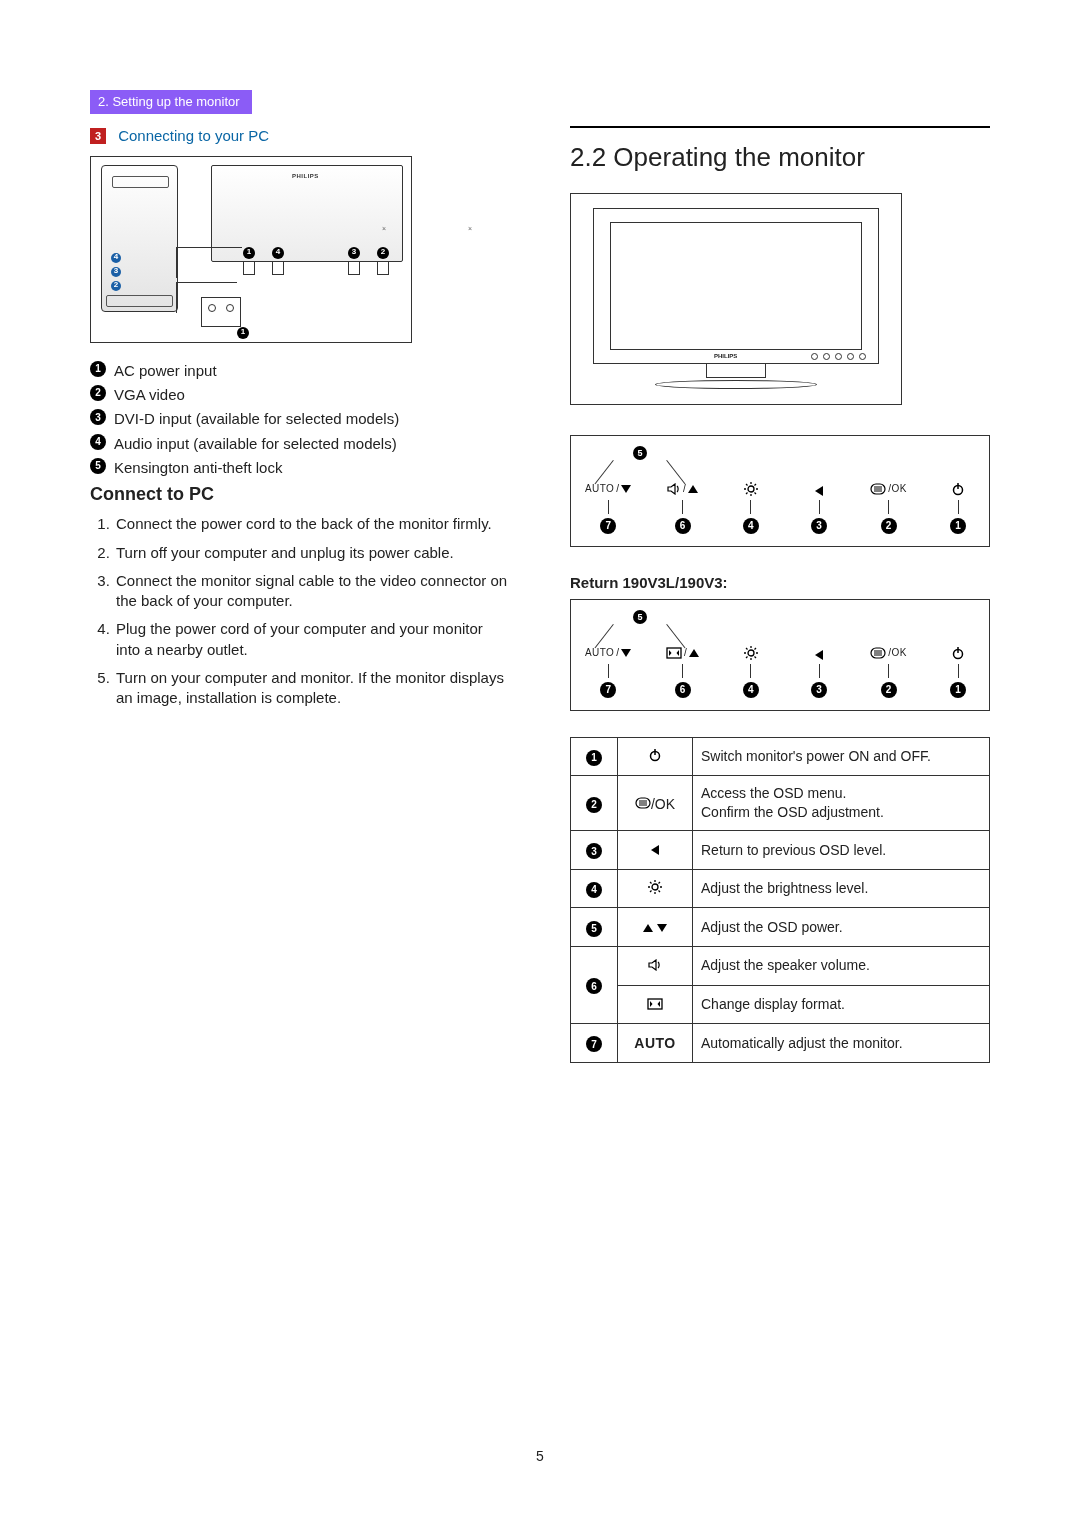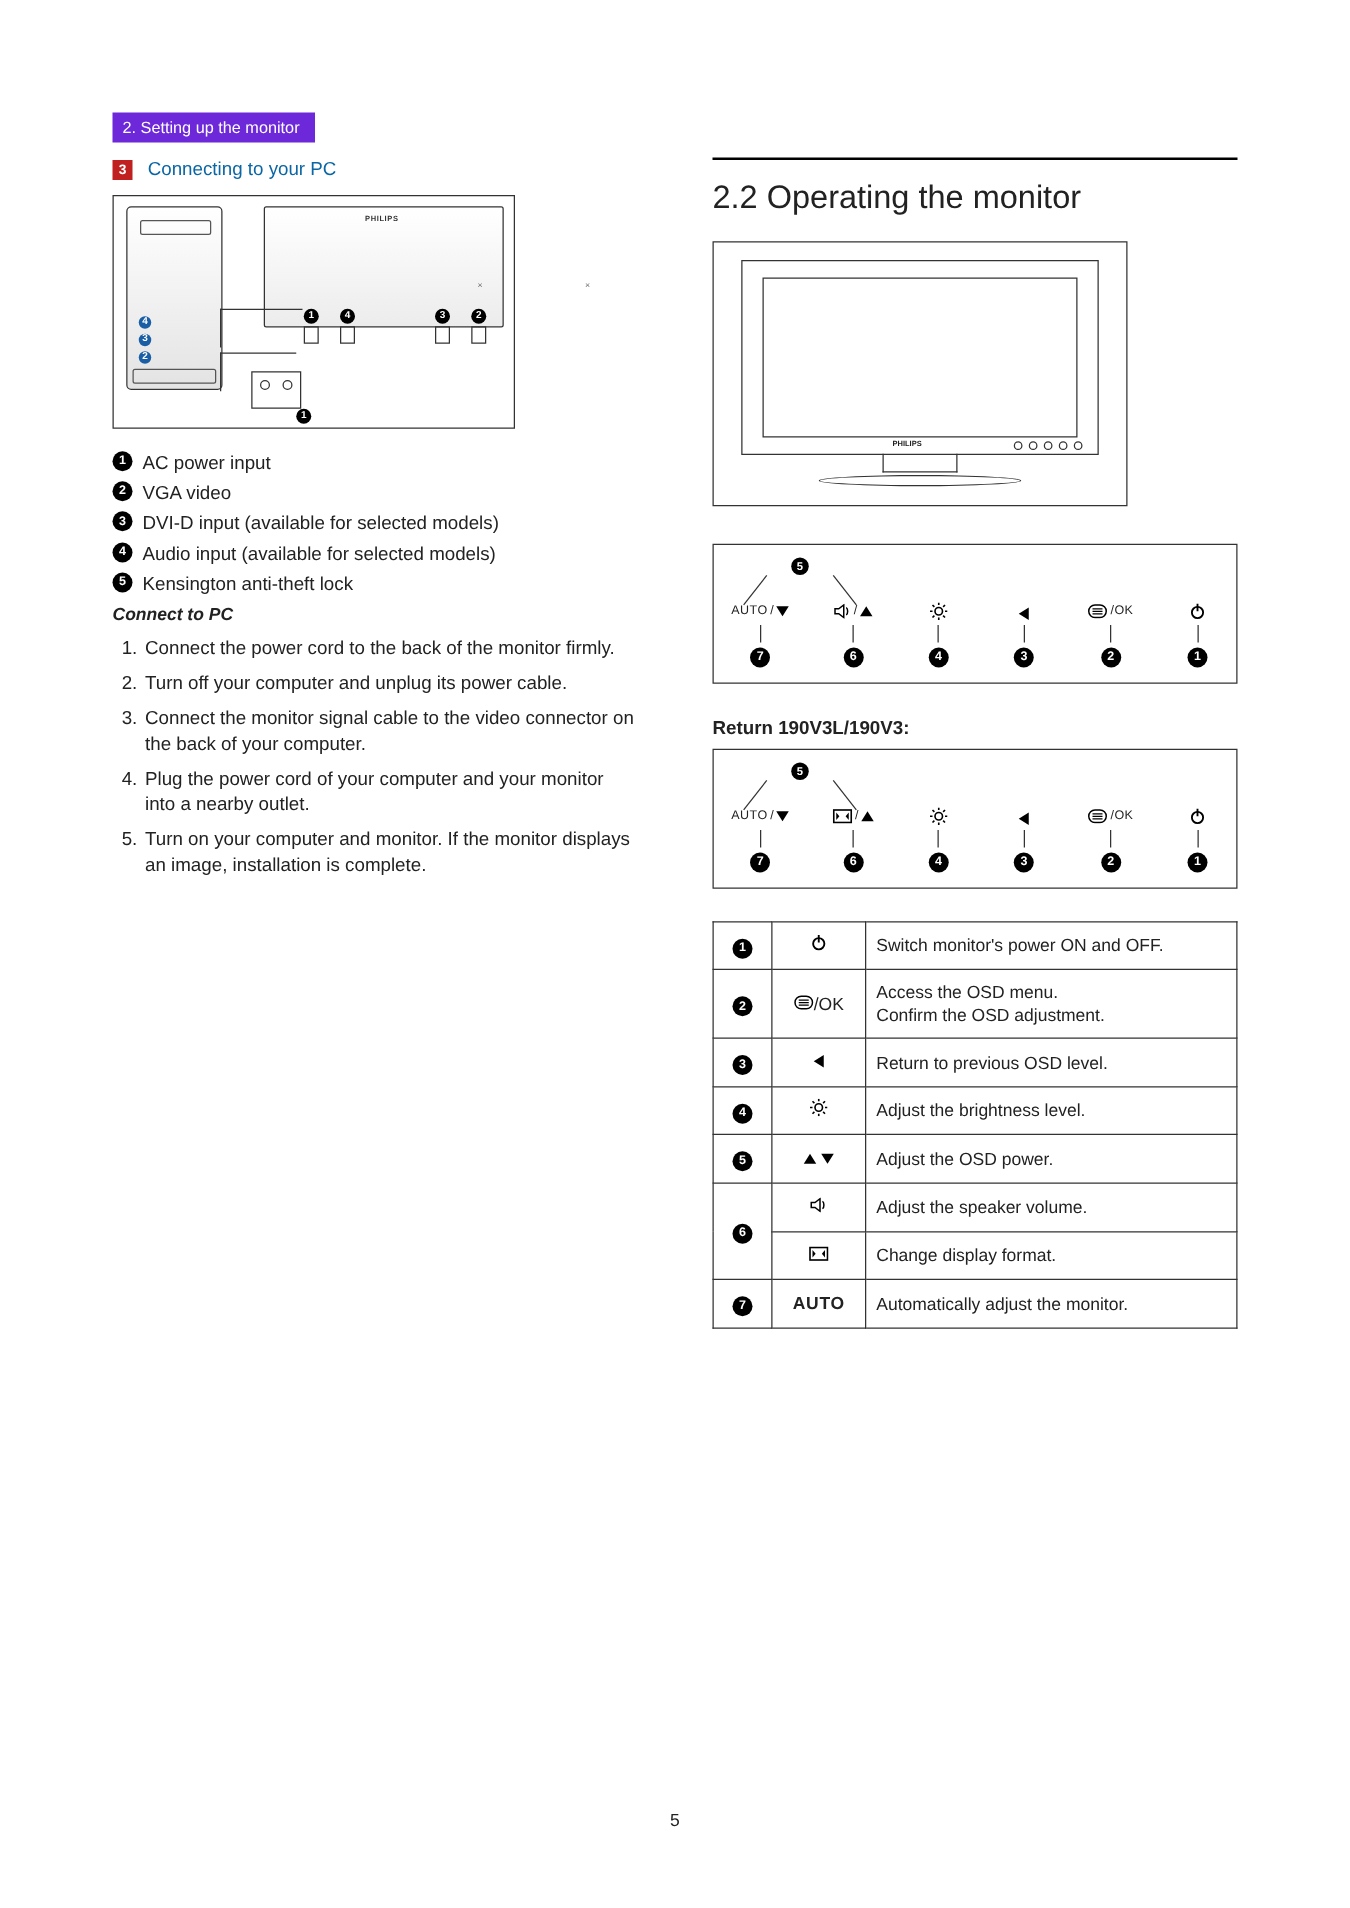--- a/index.html
+++ b/index.html
@@ -14,21 +14,21 @@
   .page {
     width: 1080px;
     height: 1526px;
     box-sizing: border-box;
     padding: 90px 90px 30px 90px;
     position: relative;
     background: #fff;
   }
   .chapter-tab {
     display: inline-block;
-    background: #6d28d9;
+    background: #8b5cf6;
     color: #fff;
     font-size: 13px;
     padding: 3px 12px 3px 8px;
     margin-bottom: 12px;
   }
   .columns {
     display: flex;
     gap: 60px;
   }
   .col {
@@ -185,21 +185,21 @@
   .conn-diagram .sockets::after  { right: 6px; }
   .conn-diagram .cable {
     position: absolute; border-top: 1.2px solid #333;
     border-left: 1.2px solid #333;
   }
 
   
   .legend { margin: 0; padding: 0; list-style: none; }
   .legend li { display: flex; align-items: flex-start; gap: 8px; margin: 4px 0; }
 
-  .subhead { font-weight: 600; margin: 1px 0 8px 0; font-size: 14px; font-style: italic; }
+  .subhead { font-weight: 600; margin: 1px 0 8px 0; font-size: 18px; }
 
   ol.steps { padding-left: 24px; margin: 6px 0 0 0; }
   ol.steps li { margin: 8px 0; padding-left: 2px; }
 
   
   .front-view {
     border: 1px solid #333;
     width: 330px;
     height: 210px;
     margin-bottom: 30px;

